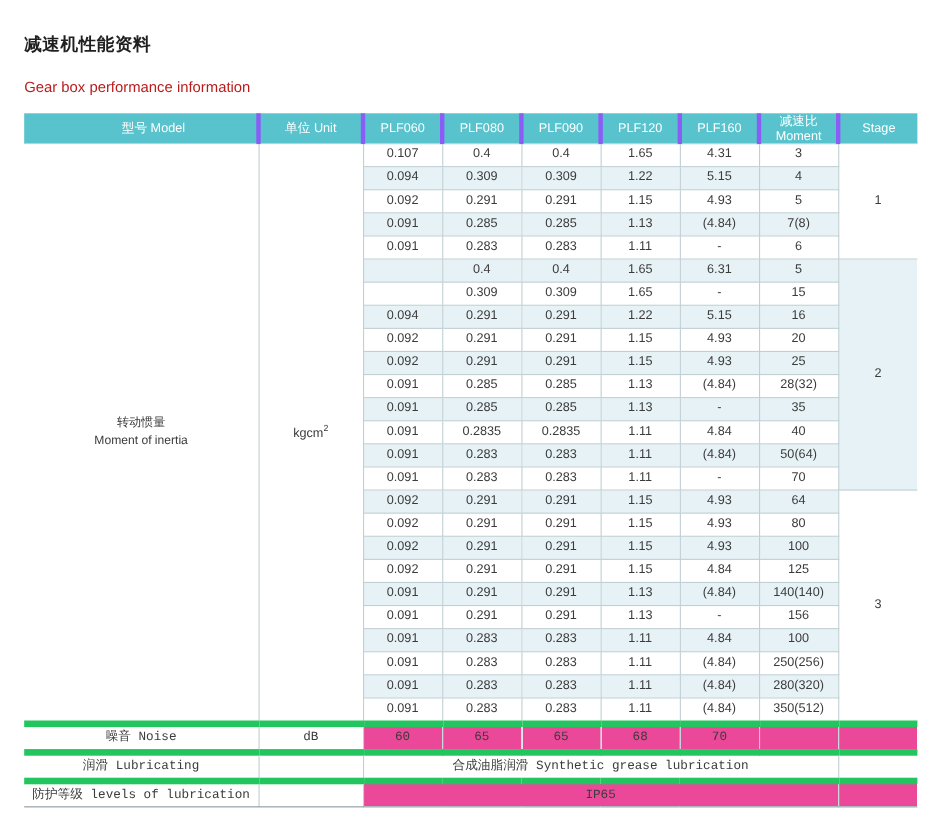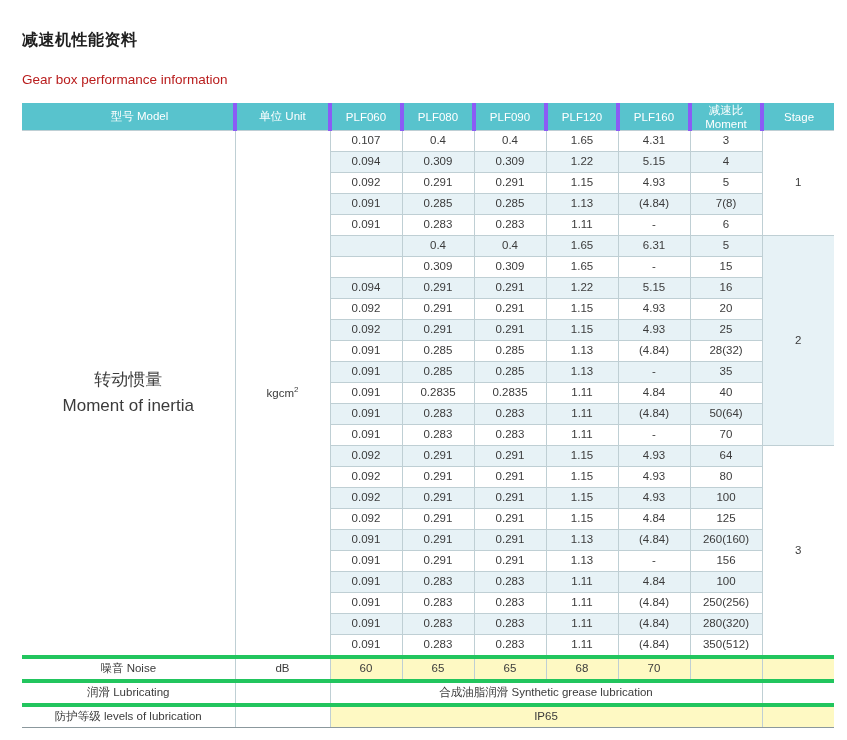--- a/index.html
+++ b/index.html
@@ -14,24 +14,24 @@
   table.t td{border:1px solid #bfcfd4;font-size:11.5px;height:20px;padding:0 2px;text-align:center;vertical-align:middle;line-height:1.15;white-space:nowrap;overflow:hidden;}
   table.t tr{height:21px;}
   table.t td:first-child{border-left:none;}
   table.t td:last-child{border-right:none;}
   tr.alt td{background:#e7f2f6;}
   td.model-cell{background:#ffffff !important;text-align:left;padding-left:15px;vertical-align:middle;}
   td.unit-cell{background:#ffffff !important;}
   td.stage-cell{background:#ffffff !important;font-size:12px;}
   td.stage-tint{background:#e7f2f6 !important;}
   tr.groupstart td{border-top:1px solid #8b989d;}
-  tr.bottom td{border-top:4px solid #22c55e;border-bottom:1px solid #8b989d;}
+  tr.bottom td{border-top:6px solid #22c55e;border-bottom:1px solid #8b989d;font-family:Liberation Mono, monospace;}
   td.label-cell{text-align:left;padding-left:15px;background:#ffffff !important;}
-  td.tint{background:#fef9c3;}
-  .model-lines div{line-height:1.55;font-size:17px;}
+  td.tint{background:#ec4899;}
+  .model-lines div{line-height:1.55;font-size:11px;}
   sup{font-size:8px;}
 </style>
 </head>
 <body>
 
 <div class="page">
   <div class="titles">
     <div class="title-zh">减速机性能资料</div>
     <div class="title-en">Gear box performance information</div>
   </div>
@@ -223,21 +223,21 @@
           <td>1.15</td>
           <td>4.84</td>
           <td>125</td>
         </tr>
         <tr class="alt">
           <td>0.091</td>
           <td>0.291</td>
           <td>0.291</td>
           <td>1.13</td>
           <td>(4.84)</td>
-          <td>260(160)</td>
+          <td>140(140)</td>
         </tr>
         <tr>
           <td>0.091</td>
           <td>0.291</td>
           <td>0.291</td>
           <td>1.13</td>
           <td>-</td>
           <td>156</td>
         </tr>
         <tr class="alt">

